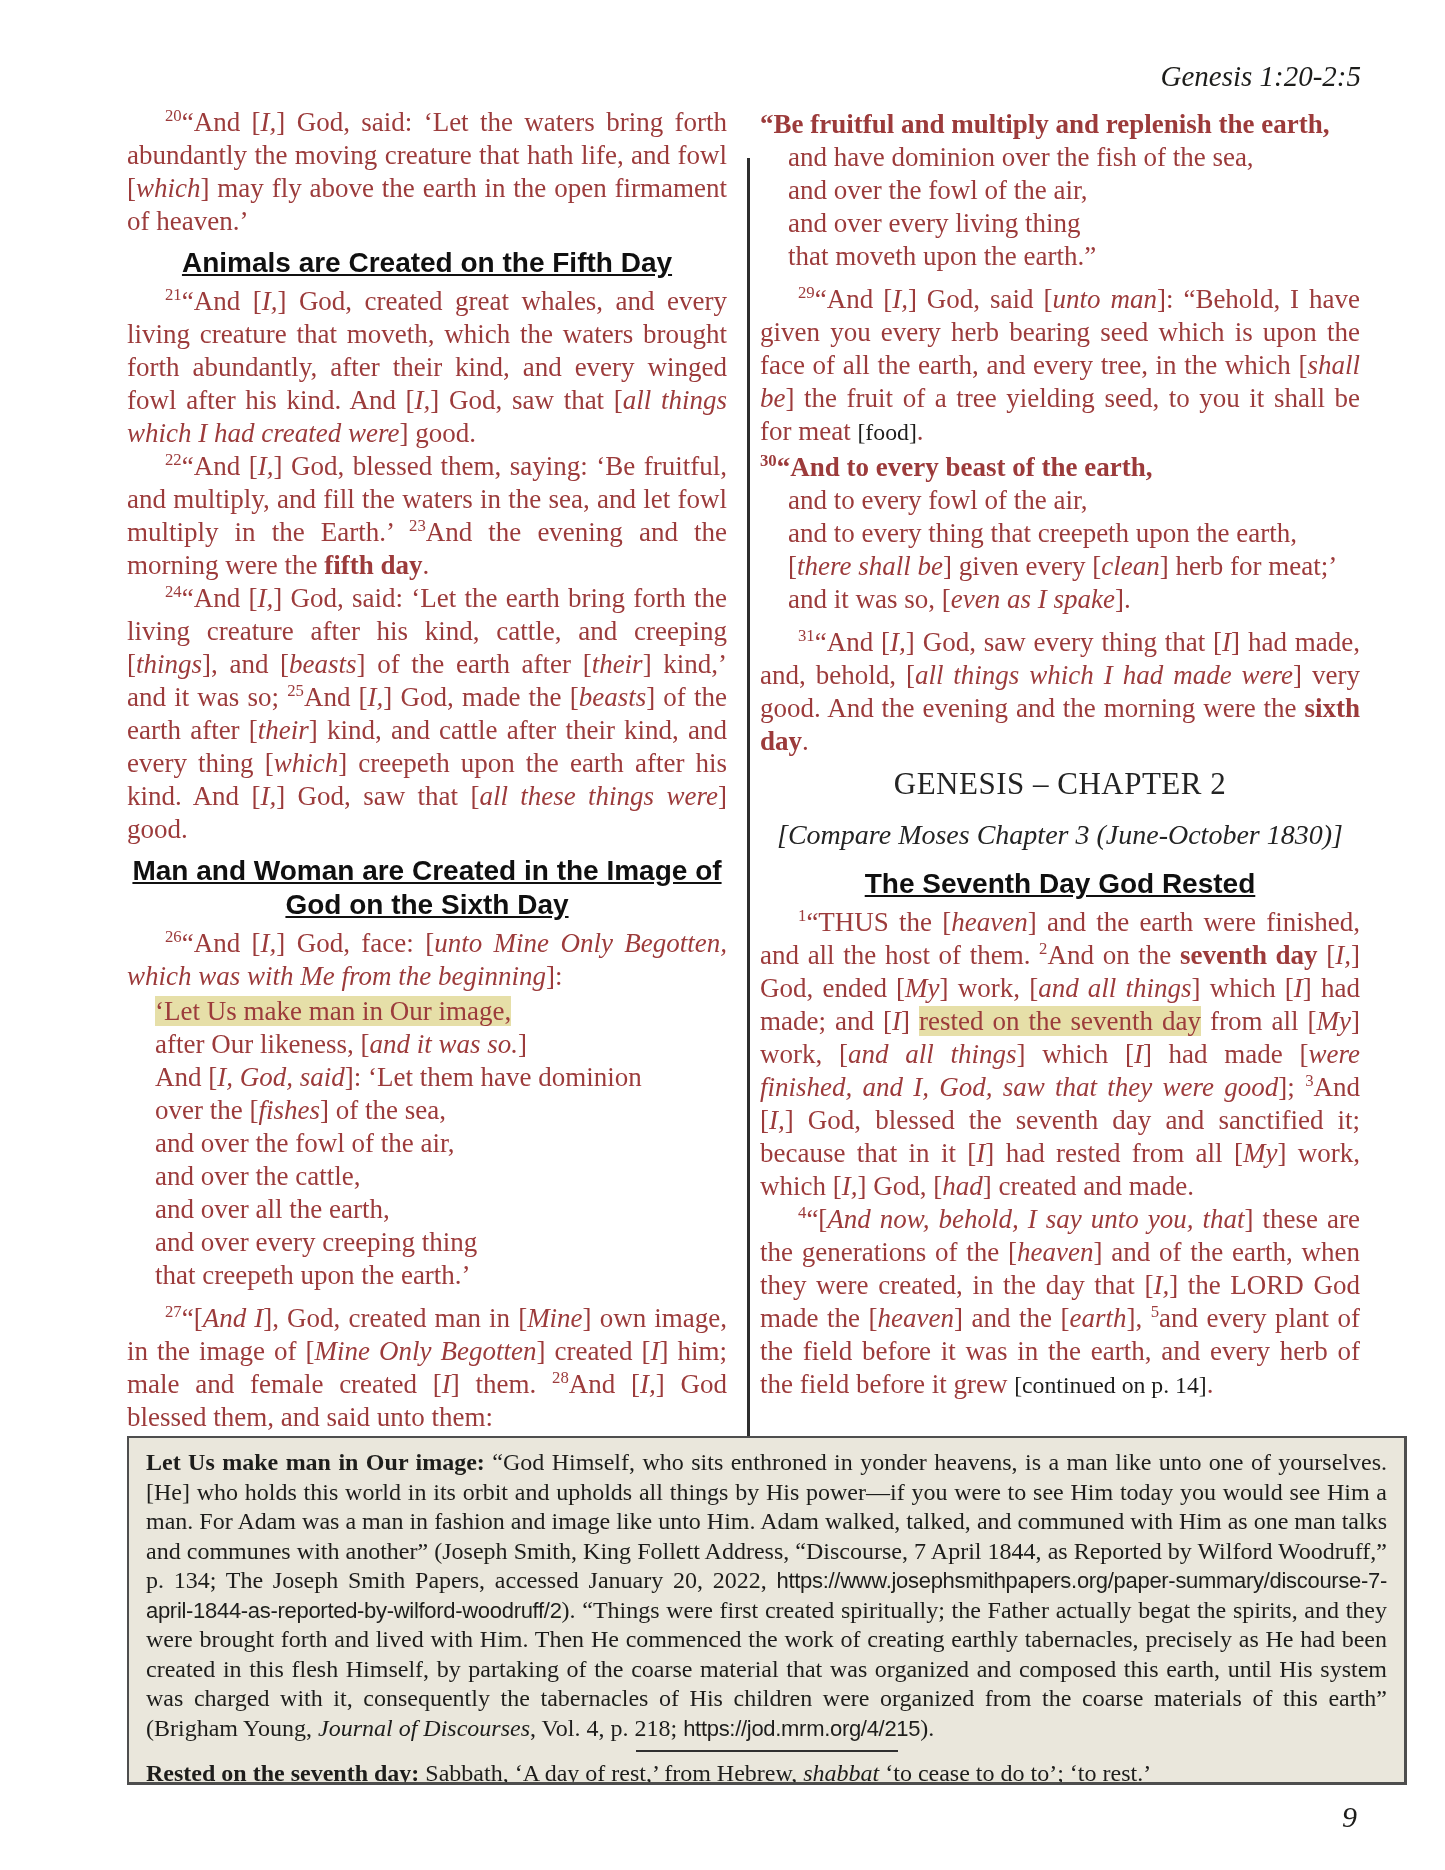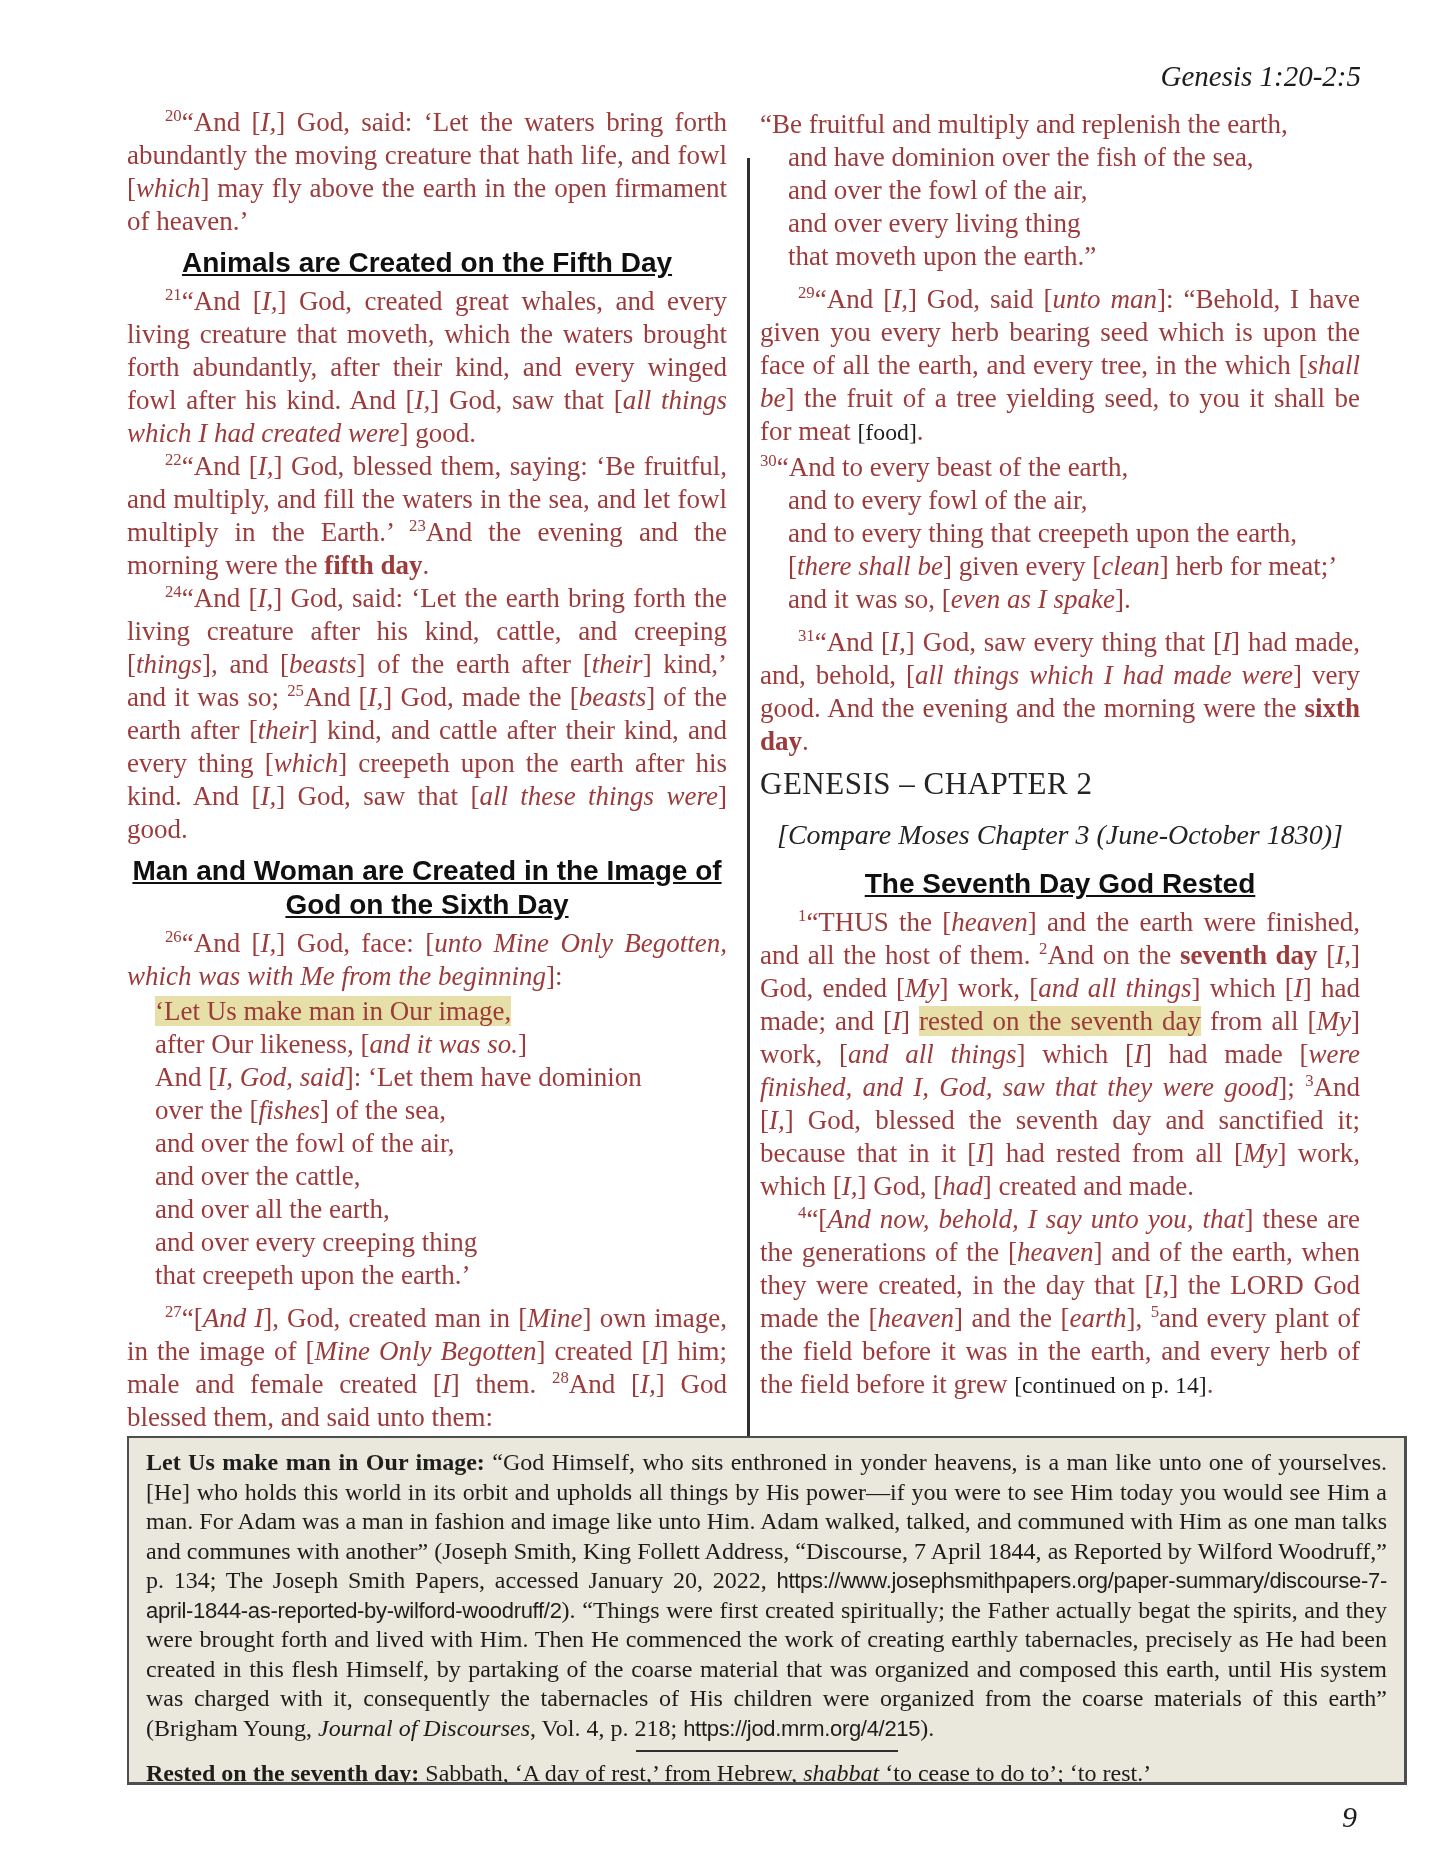--- a/index.html
+++ b/index.html
@@ -23,32 +23,32 @@
   }
   .col{width:600px;color:var(--scripture);}
   .gutter{width:33px;position:relative;flex:0 0 33px;}
   .vrule{position:absolute;left:20px;top:52px;bottom:10px;width:3px;background:#2e2e2e;}
   .verse{
     margin:0;text-align:justify;text-indent:38px;
     font-size:27px;line-height:33px;
   }
   .poetry{margin:2px 0 10px;}
   .pline{font-size:27px;line-height:33px;}
-  .ind0{padding-left:0;}
+  .ind0{padding-left:0;font-weight:bold;}
   .ind1{padding-left:28px;}
   sup{font-size:0.62em;line-height:0;margin-top:45px;}
   .sect{
     font-family:"Liberation Sans",sans-serif;font-weight:bold;
     font-size:28px;line-height:34px;color:#101010;
     text-align:center;margin:8px 0 5px;text-decoration:underline;
   }
   .chap{
     font-family:"Liberation Serif",serif;font-weight:normal;
     font-size:31px;line-height:36px;color:#242424;
-    text-align:left;margin:8px 0 0;letter-spacing:0.5px;
+    text-align:center;margin:8px 0 0;letter-spacing:0.5px;
   }
   .chapnote{
     font-style:italic;font-size:28px;line-height:33px;color:#242424;
     text-align:center;margin:16px;
   }
   .it{font-style:italic;}
   .bd{font-weight:bold;}
   .hl{background:var(--highlight);}
   .ink{color:var(--ink);}
   .sm{font-size:0.88em;margin-top:17px;}

